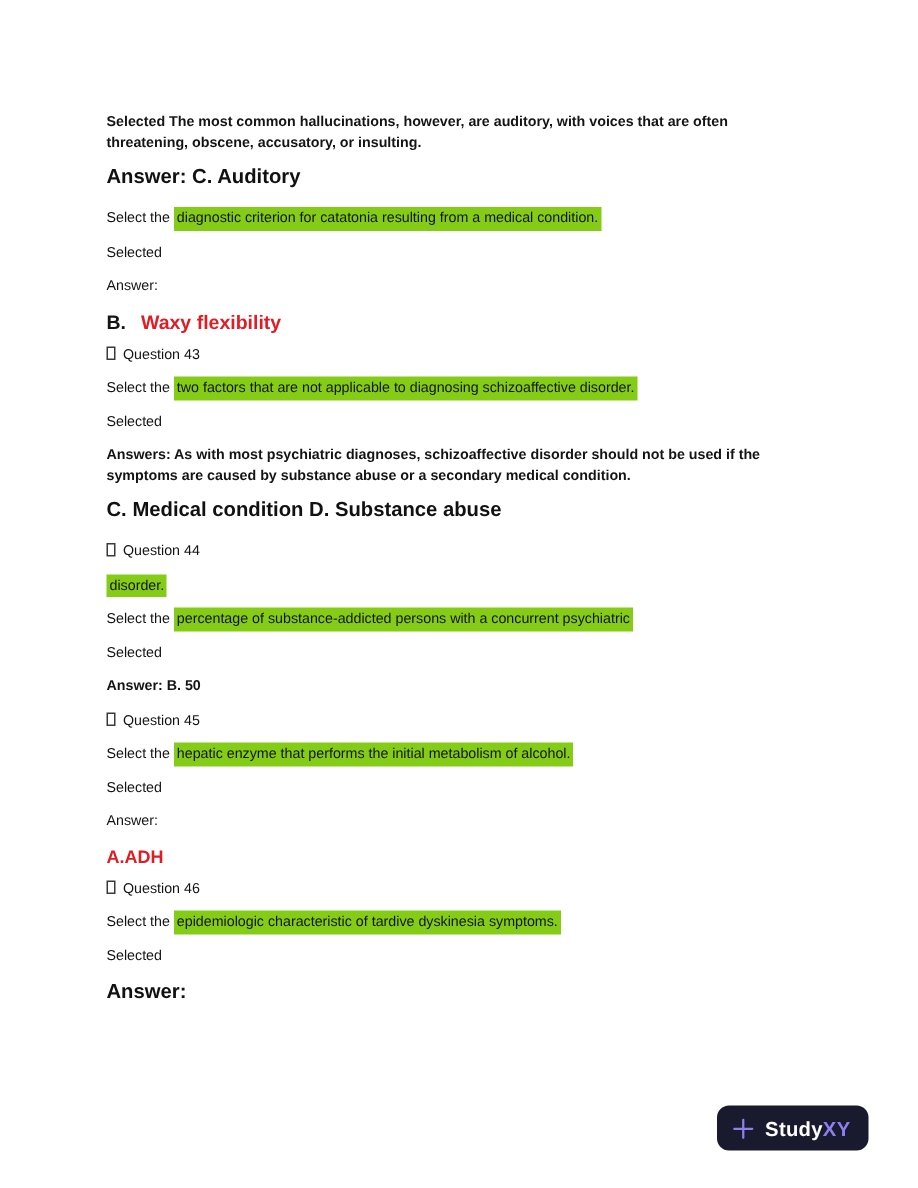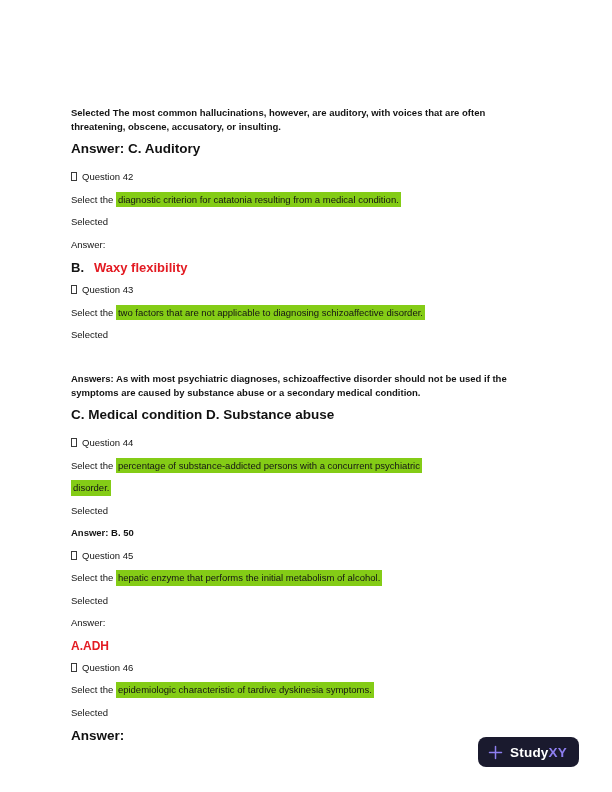--- a/index.html
+++ b/index.html
@@ -23,21 +23,20 @@
   .body {
     font-size: 9.5px;
     line-height: 13px;
     margin: 0 0 9.5px 0;
     color: #141414;
   }
   .bold { font-weight: 700; }
   .two-line {
     line-height: 14px;
     margin-bottom: 7px;
-    margin-top: 31px;
   }
   .h-lg {
     font-size: 13.5px;
     line-height: 16px;
     font-weight: 700;
     margin: 7px 0 13px 0;
     color: #111111;
   }
   .h-md {
     font-size: 13.5px;
@@ -101,23 +100,20 @@
   <div class="content">
 
     <p class="body bold two-line">
       <span>Selected The most common hallucinations, however, are auditory, with voices that are often</span><br>
       <span>threatening, obscene, accusatory, or insulting.</span>
     </p>
 
     <p class="h-lg">Answer: C. Auditory</p>
 
     <p class="body">
-      <span class="tofu"></span><span>Question 42</span>
-    </p>
-    <p class="body">
       <span>Select the </span><mark>diagnostic criterion for catatonia resulting from a medical condition.</mark>
     </p>
     <p class="body">Selected</p>
     <p class="body">Answer:</p>
     <p class="h-choice">
       <span>B.</span><span class="red choice-text">Waxy flexibility</span>
     </p>
 
     <p class="body">
       <span class="tofu"></span><span>Question 43</span>
@@ -129,24 +125,24 @@
     <p class="body bold two-line">
       <span>Answers: As with most psychiatric diagnoses, schizoaffective disorder should not be used if the</span><br>
       <span>symptoms are caused by substance abuse or a secondary medical condition.</span>
     </p>
     <p class="h-lg">C. Medical condition D. Substance abuse</p>
 
     <p class="body">
       <span class="tofu"></span><span>Question 44</span>
     </p>
     <p class="body">
-      <span>Select the </span><mark>percentage of substance-addicted persons with a concurrent psychiatric</mark>
+      <mark>disorder.</mark>
     </p>
     <p class="body">
-      <mark>disorder.</mark>
+      <span>Select the </span><mark>percentage of substance-addicted persons with a concurrent psychiatric</mark>
     </p>
     <p class="body">Selected</p>
     <p class="body bold">Answer: B. 50</p>
 
     <p class="body">
       <span class="tofu"></span><span>Question 45</span>
     </p>
     <p class="body">
       <span>Select the </span><mark>hepatic enzyme that performs the initial metabolism of alcohol.</mark>
     </p>

